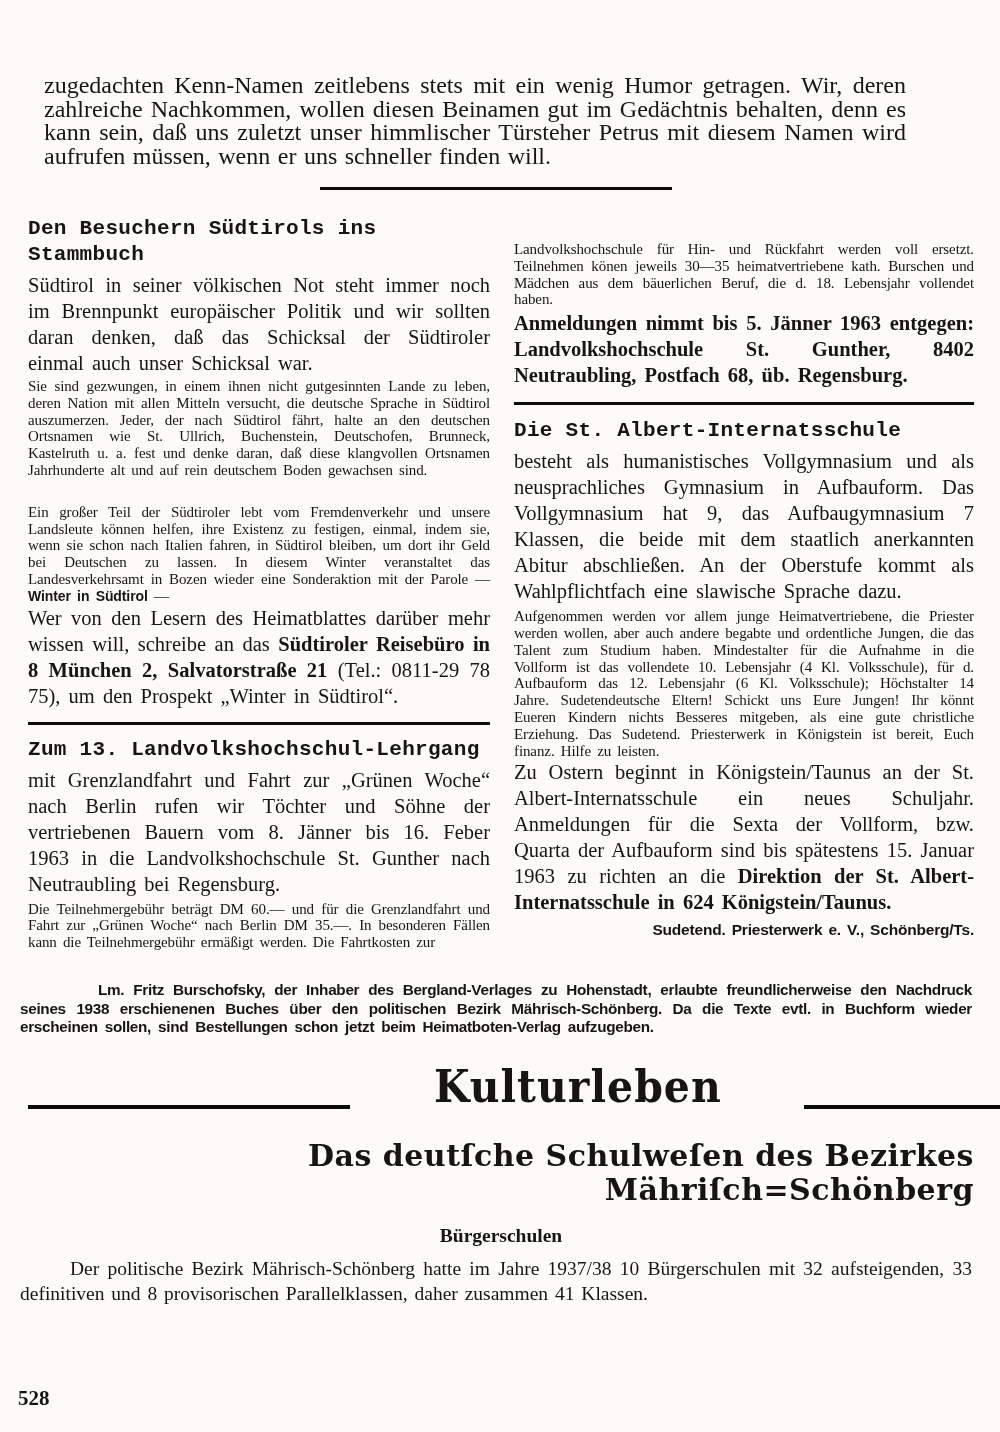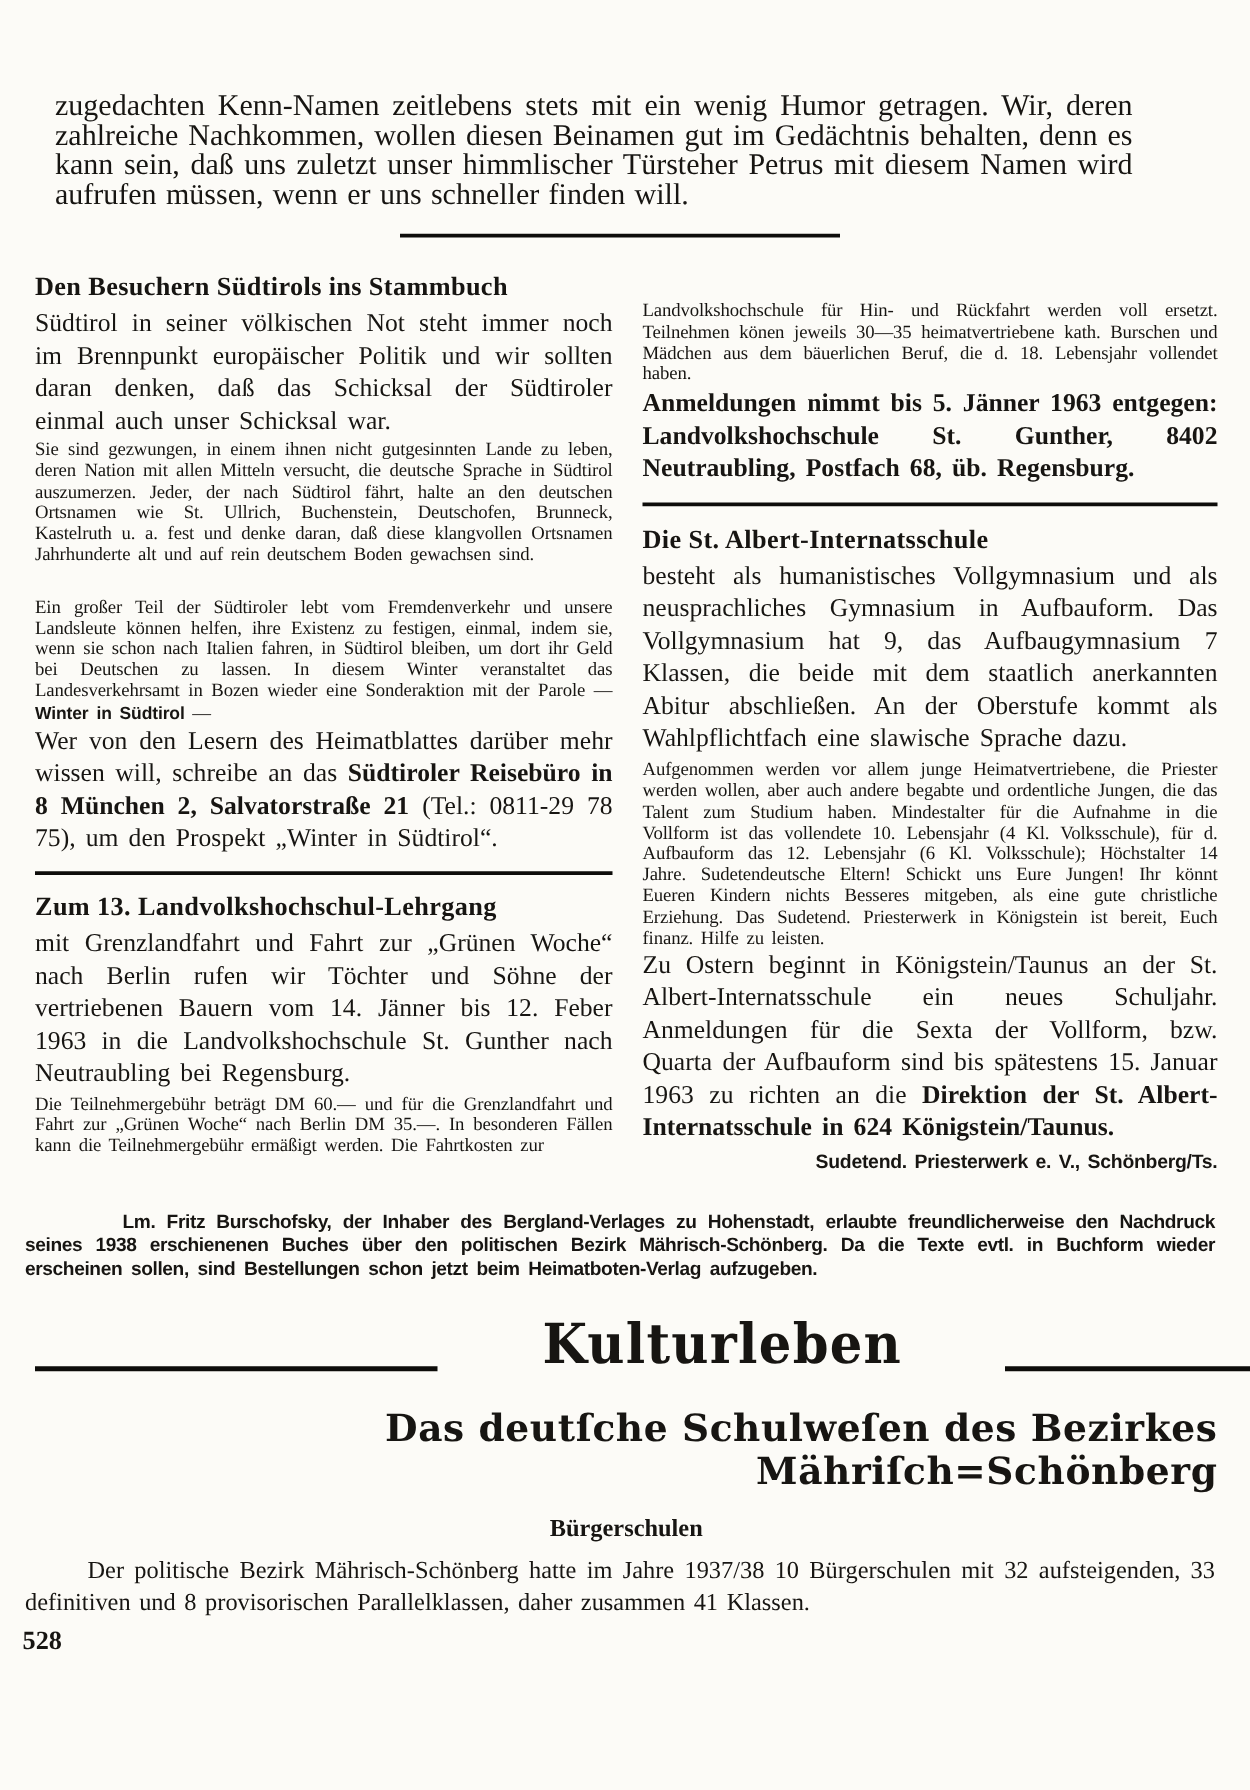--- a/index.html
+++ b/index.html
@@ -40,20 +40,21 @@
   }
   .col{flex:0 0 auto;}
   .col-left{width:462px;}
   .col-right{width:460px;}
   h2.art-head{
     margin:0 0 4px 0;
     font-size:21px;
     line-height:26px;
     font-weight:bold;
     letter-spacing:.3px;
+    font-family:Liberation Mono, monospace;
   }
   .lead{
     font-size:20.5px;
     line-height:26px;
     text-align:justify;
     word-spacing:3px;
   }
   .lead b{font-weight:bold;}
   .lead.bold{font-weight:bold;}
   .small{
@@ -137,21 +138,21 @@
     width:952px;
     font-size:19.5px;
     line-height:25.5px;
     text-align:justify;
     text-indent:50px;
     word-spacing:2px;
   }
   .page-number{
     position:absolute;
     left:18px;
-    top:1300px;
+    top:1386px;
     font-size:21px;
     font-weight:bold;
   }
 </style>
 </head>
 <body>
 
 <div class="page">
 
   <p class="intro">zugedachten Kenn-Namen zeitlebens stets mit ein wenig Humor getragen. Wir, deren zahlreiche Nachkommen, wollen diesen Beinamen gut im Gedächtnis behalten, denn es kann sein, daß uns zuletzt unser himmlischer Türsteher Petrus mit diesem Namen wird aufrufen müssen, wenn er uns schneller finden will.</p>
@@ -163,21 +164,21 @@
     <div class="col col-left">
       <h2 class="art-head">Den Besuchern Südtirols ins Stammbuch</h2>
       <p class="lead">Südtirol in seiner völkischen Not steht immer noch im Brennpunkt europäischer Politik und wir sollten daran denken, daß das Schicksal der Südtiroler einmal auch unser Schicksal war.</p>
       <p class="small mt2">Sie sind gezwungen, in einem ihnen nicht gutgesinnten Lande zu leben, deren Nation mit allen Mitteln versucht, die deutsche Sprache in Südtirol auszumerzen. Jeder, der nach Südtirol fährt, halte an den deutschen Ortsnamen wie St. Ullrich, Buchenstein, Deutschofen, Brunneck, Kastelruth u. a. fest und denke daran, daß diese klangvollen Ortsnamen Jahrhunderte alt und auf rein deutschem Boden gewachsen sind.</p>
       <p class="small"><span>Ein großer Teil der Südtiroler lebt vom Fremdenverkehr und unsere Landsleute können helfen, ihre Existenz zu festigen, einmal, indem sie, wenn sie schon nach Italien fahren, in Südtirol bleiben, um dort ihr Geld bei Deutschen zu lassen. In diesem Winter veranstaltet das Landesverkehrsamt in Bozen wieder eine Sonderaktion mit der Parole — </span><span class="sansbold">Winter in Südtirol</span><span> —</span></p>
       <p class="lead"><span>Wer von den Lesern des Heimatblattes darüber mehr wissen will, schreibe an das </span><b>Südtiroler Reisebüro in 8 München 2, Salvatorstraße 21</b><span> (Tel.: 0811-29 78 75), um den Prospekt „Winter in Südtirol“.</span></p>
 
       <div class="rule rule-col-left"></div>
 
       <h2 class="art-head">Zum 13. Landvolkshochschul-Lehrgang</h2>
-      <p class="lead">mit Grenzlandfahrt und Fahrt zur „Grünen Woche“ nach Berlin rufen wir Töchter und Söhne der vertriebenen Bauern vom 14. Jänner bis 12. Feber 1963 in die Landvolkshochschule St. Gunther nach Neutraubling bei Regensburg.</p>
+      <p class="lead">mit Grenzlandfahrt und Fahrt zur „Grünen Woche“ nach Berlin rufen wir Töchter und Söhne der vertriebenen Bauern vom 8. Jänner bis 16. Feber 1963 in die Landvolkshochschule St. Gunther nach Neutraubling bei Regensburg.</p>
       <p class="small mt4">Die Teilnehmergebühr beträgt DM 60.— und für die Grenzlandfahrt und Fahrt zur „Grünen Woche“ nach Berlin DM 35.—. In besonderen Fällen kann die Teilnehmergebühr ermäßigt werden. Die Fahrtkosten zur</p>
     </div>
 
     <div class="col col-right">
       <p class="small">Landvolkshochschule für Hin- und Rückfahrt werden voll ersetzt. Teilnehmen könen jeweils 30—35 heimatvertriebene kath. Burschen und Mädchen aus dem bäuerlichen Beruf, die d. 18. Lebensjahr vollendet haben.</p>
       <p class="lead bold mt2">Anmeldungen nimmt bis 5. Jänner 1963 entgegen: Landvolkshochschule St. Gunther, 8402 Neutraubling, Postfach 68, üb. Regensburg.</p>
 
       <div class="rule rule-col-right"></div>
 
       <h2 class="art-head">Die St. Albert-Internatsschule</h2>

